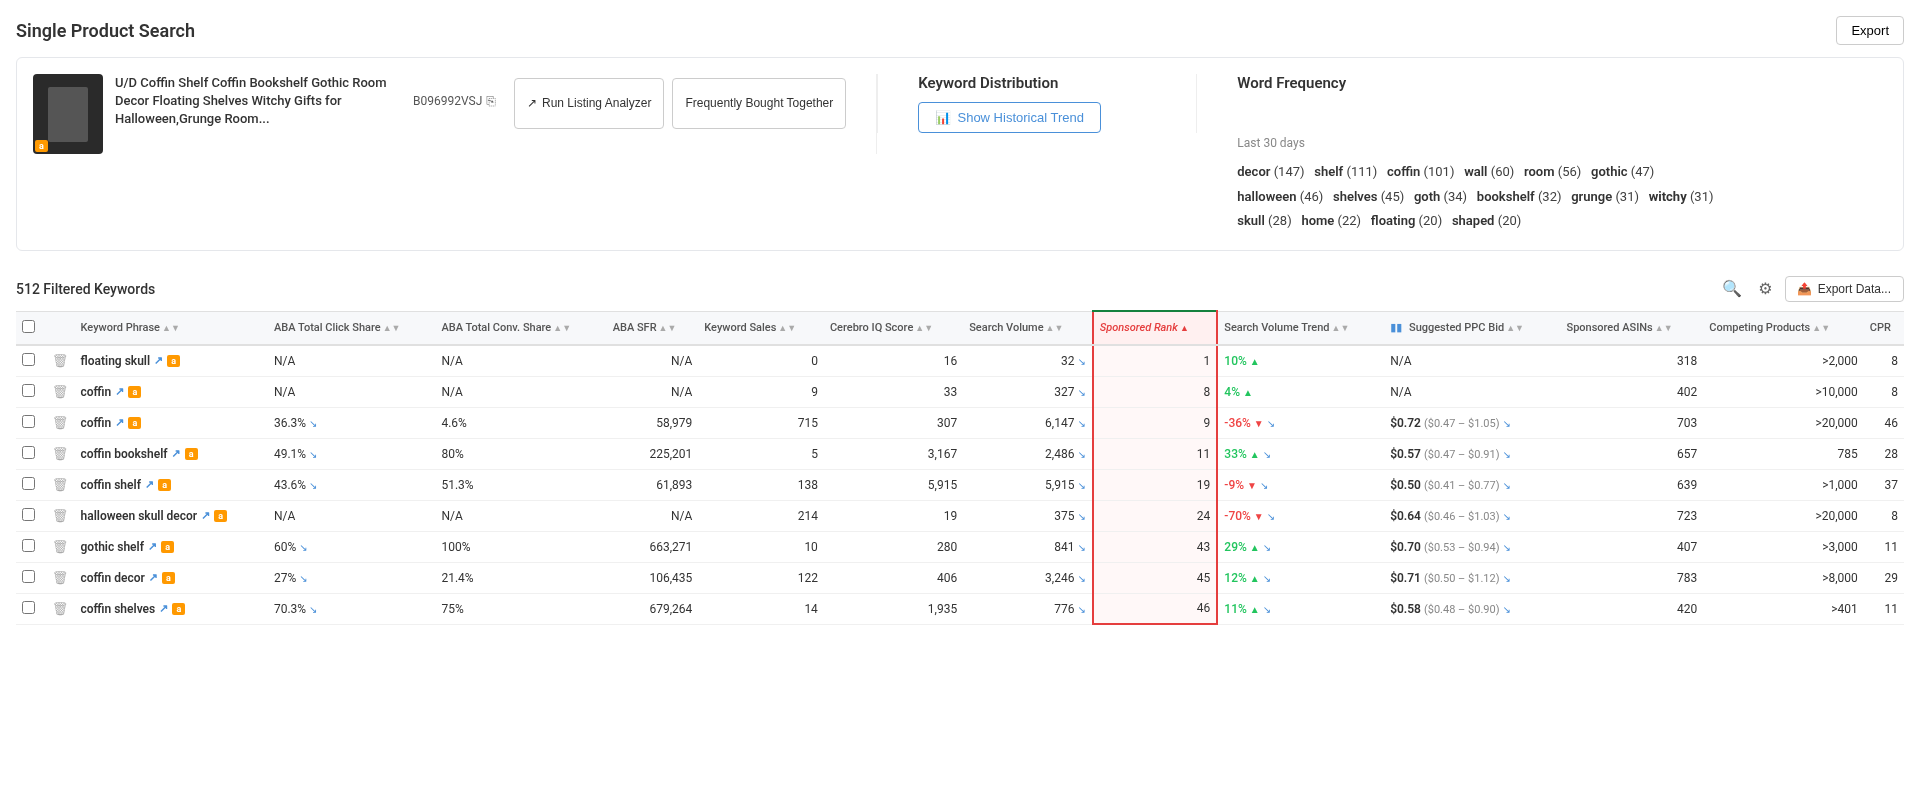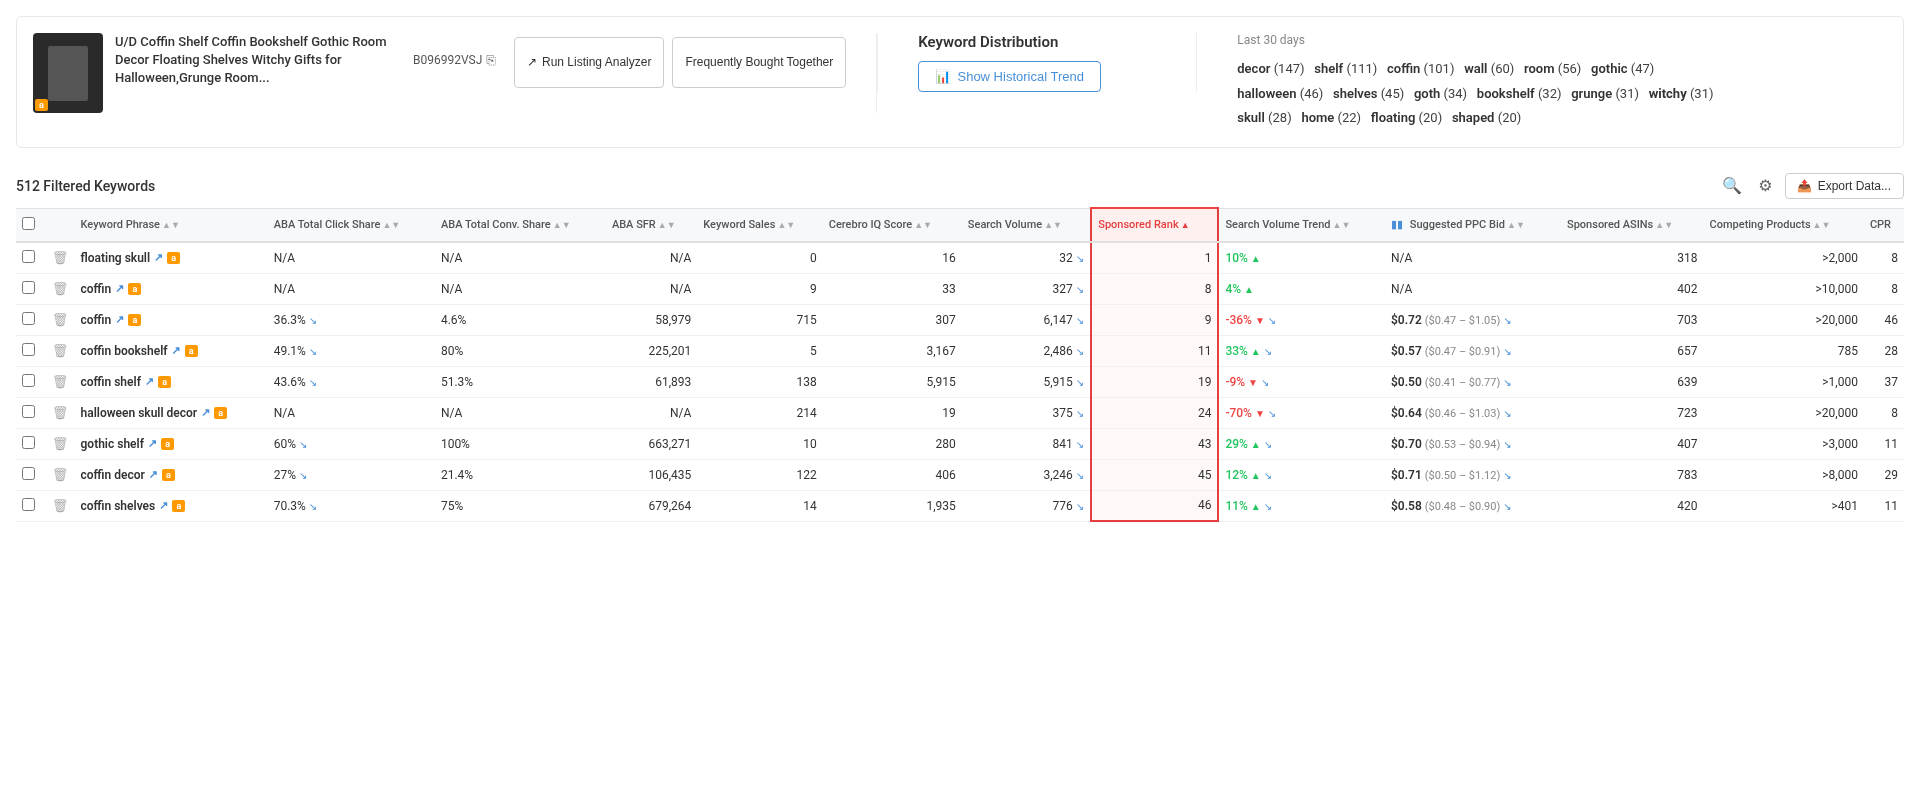--- a/index.html
+++ b/index.html
@@ -25,21 +25,21 @@
     .kw-stat .value { font-size: 20px; font-weight: 600; }
     .kw-stat .info-icon { font-size: 11px; color: #888; }
     .paid-box { border: 2px solid #e53e3e; border-radius: 6px; padding: 6px 16px; display: inline-flex; flex-direction: column; align-items: center; }
     .paid-box label { font-size: 12px; color: #666; }
     .paid-box .value { font-size: 20px; font-weight: 600; }
     .show-trend-btn { border: 1px solid #4a90d9; background: #fff; color: #4a90d9; padding: 7px 16px; border-radius: 4px; cursor: pointer; font-size: 13px; display: flex; align-items: center; gap: 6px; }
 
     
     .word-freq { padding-left: 40px; flex: 1; }
     .word-freq-title { font-size: 15px; font-weight: 600; }
-    .word-freq-subtitle { font-size: 12px; color: #888; margin-bottom: 10px; }
+    .word-freq-subtitle { font-size: 12px; color: #888; margin-bottom: 10px; margin-top: 44px; }
     .word-freq-content { line-height: 1.9; font-size: 13px; }
     .word-freq-content span.bold { font-weight: 600; }
     .word-freq-content span.normal { color: #404040; }
 
     
     .export-btn { border: 1px solid #ccc; background: #fff; padding: 6px 14px; border-radius: 4px; cursor: pointer; font-size: 13px; display: flex; align-items: center; gap: 5px; white-space: nowrap; }
 
     
     .table-section { margin-top: 8px; }
     .table-header-row { display: flex; align-items: center; justify-content: space-between; padding: 8px 0; }
@@ -68,20 +68,24 @@
     .trash-icon { color: #aaa; cursor: pointer; font-size: 13px; }
 
     th .col-header { display: flex; align-items: center; gap: 2px; flex-wrap: wrap; }
     .header-area { display: flex; align-items: flex-start; gap: 0; width: 100%; }
   </style>
 </head>
 <body>
 
 <div class="page">
 
+  <div style="display:flex; justify-content:space-between; align-items:center; margin-bottom:12px;">
+    <span style="font-size:18px; font-weight:600;">Single Product Search</span>
+    <button class="export-btn">Export</button>
+  </div>
 
   <div class="header-area" style="border:1px solid #e5e7eb; border-radius:6px; padding:16px; margin-bottom:16px;">
 
     <div class="product-section" style="flex:0 0 auto; padding-right:30px; border-right:1px solid #eee;">
       <div class="product-img">
         <div class="product-img-inner"></div>
         <div class="amazon-badge">a</div>
       </div>
       <div class="product-info">
         <div class="product-name">U/D Coffin Shelf Coffin Bookshelf Gothic Room Decor Floating Shelves Witchy Gifts for Halloween,Grunge Room...</div>
@@ -103,20 +107,21 @@
 
     <div class="kw-dist" style="flex:0 0 auto; padding:0 40px; border-right:1px solid #eee;">
       <div class="kw-dist-title">Keyword Distribution</div>
       <button class="show-trend-btn">
         <span>📊</span>
         <span>Show Historical Trend</span>
       </button>
     </div>
 
     <div class="word-freq">
+      <div class="word-freq-title">Word Frequency</div>
       <div class="word-freq-subtitle">Last 30 days</div>
       <div class="word-freq-content">
         
         <span><span class="bold">decor</span> <span class="normal">(147)</span></span> &nbsp;
         <span><span class="bold">shelf</span> <span class="normal">(111)</span></span> &nbsp;
         <span><span class="bold">coffin</span> <span class="normal">(101)</span></span> &nbsp;
         <span><span class="bold">wall</span> <span class="normal">(60)</span></span> &nbsp;
         <span><span class="bold">room</span> <span class="normal">(56)</span></span> &nbsp;
         <span><span class="bold">gothic</span> <span class="normal">(47)</span></span><br>
         <span><span class="bold">halloween</span> <span class="normal">(46)</span></span> &nbsp;
@@ -186,21 +191,21 @@
                 <span>Cerebro IQ Score</span> 
                 <span class="sort-icon">▲▼</span>
               </div>
           </th>
           <th>
             <div class="col-header">
                 <span>Search Volume</span> 
                 <span class="sort-icon">▲▼</span>
               </div>
           </th>
-          <th class="col-sponsored-rank" style="border-top:2px solid #ef4444;">
+          <th class="col-sponsored-rank" style="border-top:2px solid #15803d;font-style:italic;">
             <div class="col-header" style="color:#e53e3e;">
                 <span>Sponsored Rank</span> 
                 <span style="font-size:9px;">▲</span>
               </div>
           </th>
           <th>
             <div class="col-header">
                 <span>Search Volume Trend</span> 
                 <span class="sort-icon">▲▼</span>
               </div>

